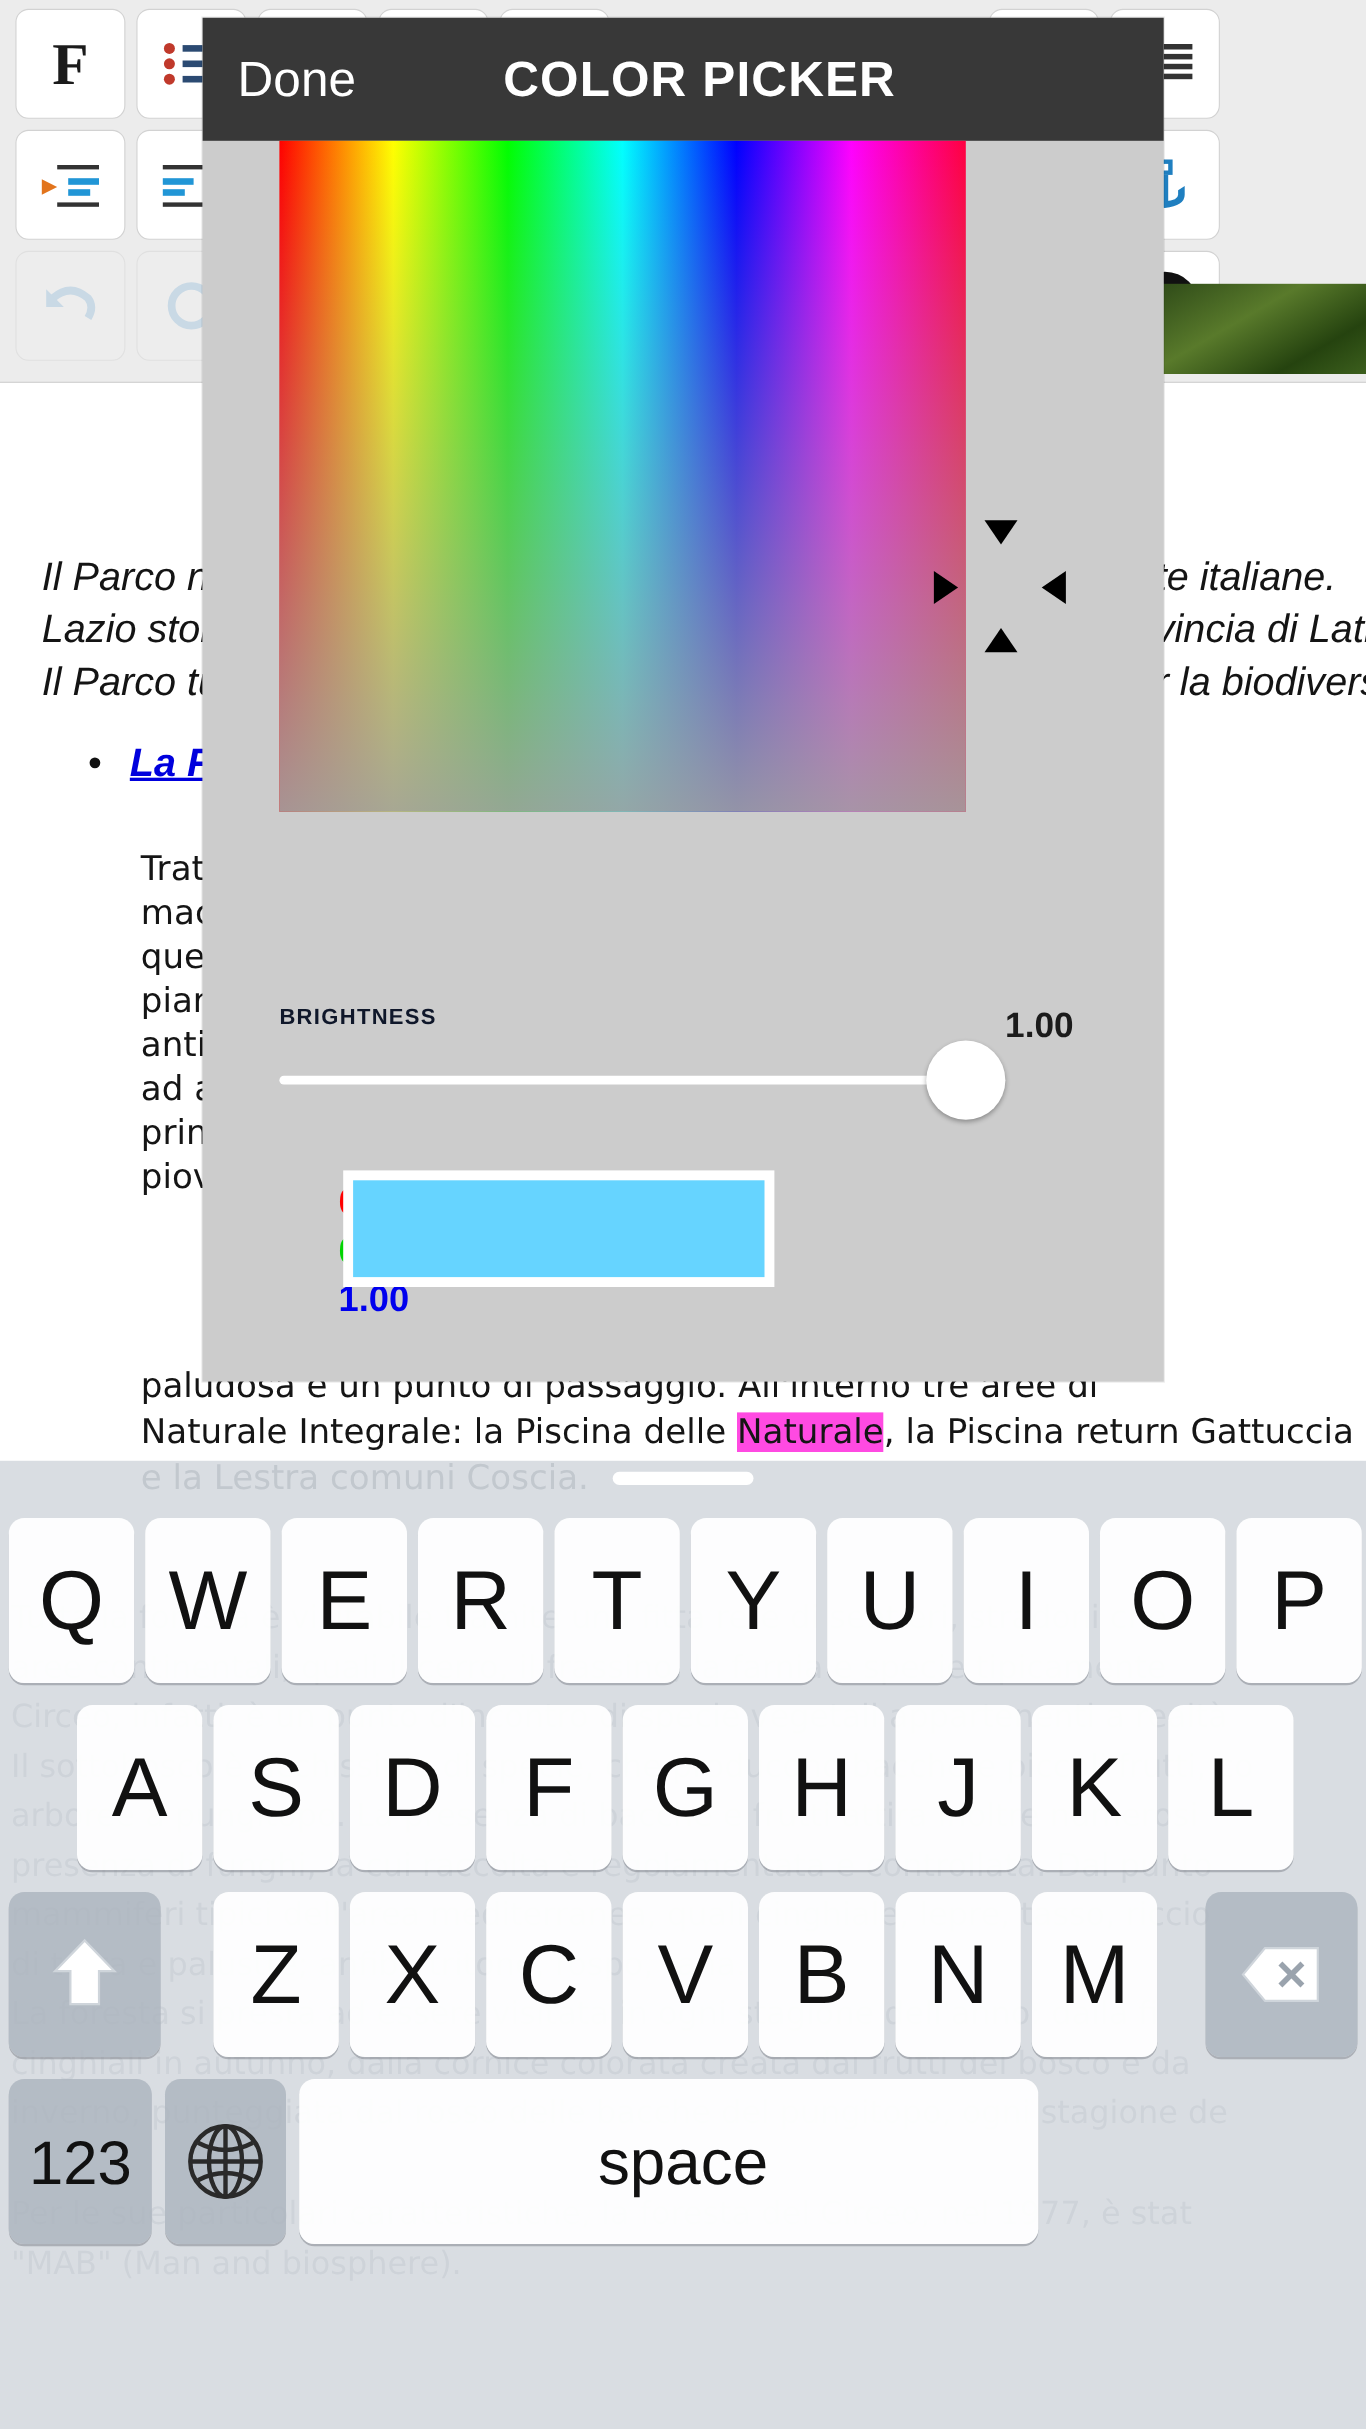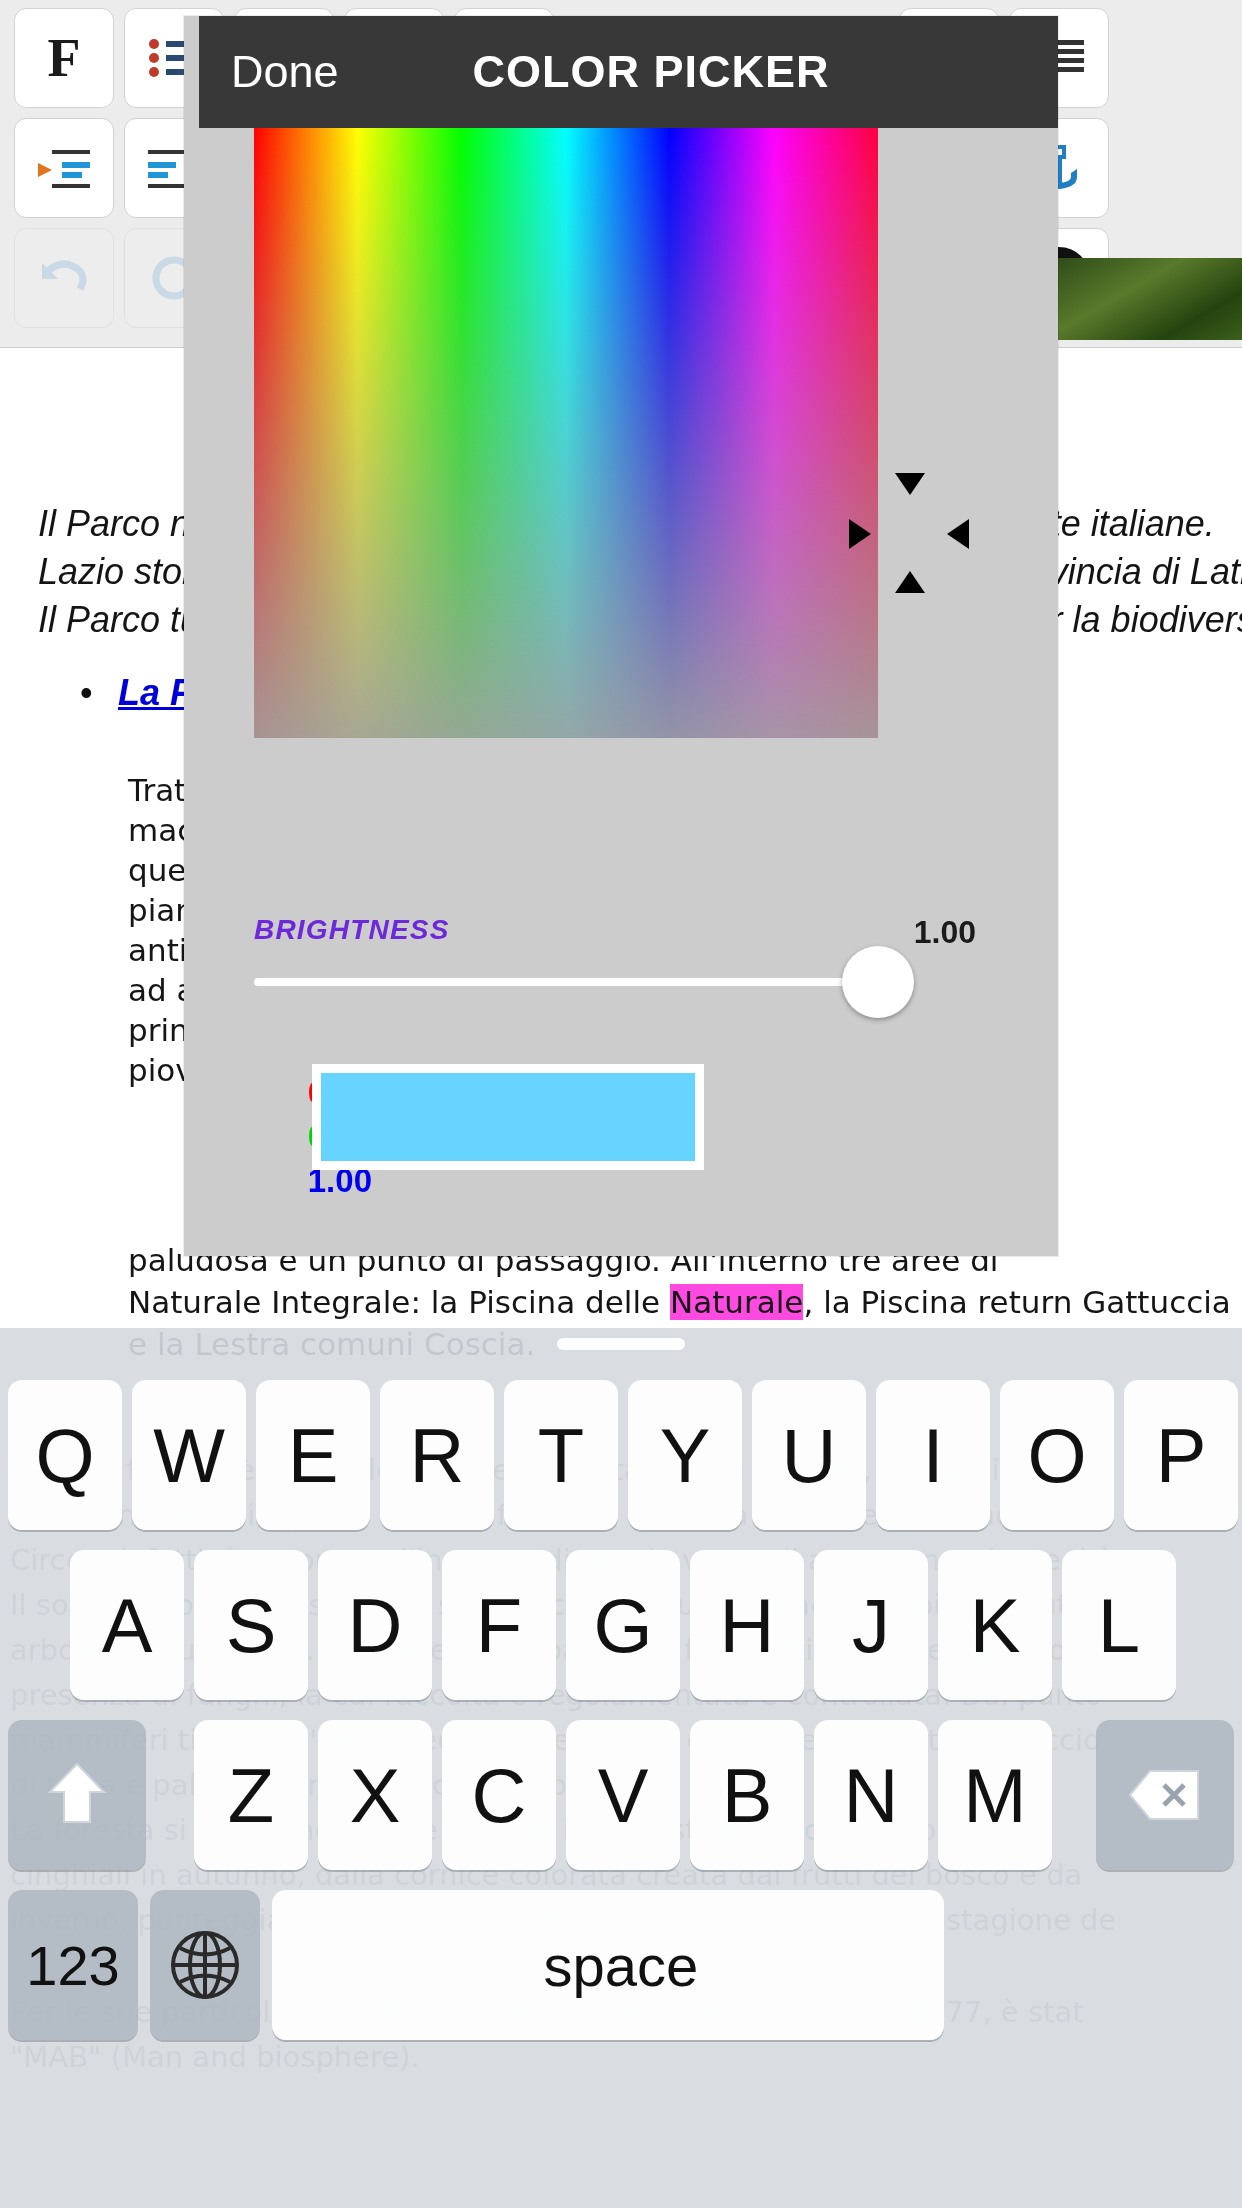--- a/index.html
+++ b/index.html
@@ -75,22 +75,22 @@
   .ch-up   { left:-14px; top:-60px; border-left:15px solid transparent;
              border-right:15px solid transparent; border-top:22px solid #000; }
   .ch-down { left:-14px; top:38px; border-left:15px solid transparent;
              border-right:15px solid transparent; border-bottom:22px solid #000; }
   .ch-left { left:-60px; top:-14px; border-top:15px solid transparent;
              border-bottom:15px solid transparent; border-left:22px solid #000; }
   .ch-right{ left:38px; top:-14px; border-top:15px solid transparent;
              border-bottom:15px solid transparent; border-right:22px solid #000; }
 
   
-  #bright-label { position:absolute; left:70px; top:898px; font-size:28px;
-                  font-weight:bold; color:#6d28d9; letter-spacing:1.2px;font-style:italic; }
+  #bright-label { position:absolute; left:70px; top:898px; font-size:20px;
+                  font-weight:bold; color:#0f172a; letter-spacing:1.2px; }
   #bright-value { position:absolute; right:82px; top:898px; font-size:32px;
                   font-weight:bold; color:#1b1b1b; }
   #bright-track { position:absolute; left:70px; top:962px; width:624px; height:8px;
                   background:#ffffff; border-radius:4px; }
   #bright-knob  { position:absolute; left:628px; top:930px; width:72px; height:72px;
                   background:#ffffff; border-radius:50%;
                   box-shadow:0 2px 5px rgba(0,0,0,.33); }
 
   
   #rgb-readout { position:absolute; left:78px; top:1055px; font-size:33px;
@@ -329,21 +329,21 @@
     <div class="faded" style="top:1763px">di terra e palustre; anfibi: tritone, rospo, rana.</div>
     <div class="faded" style="top:1808px">La foresta si presta ad essere visitata in ogni stagione dell'anno: dalla fi</div>
     <div class="faded" style="top:1853px">cinghiali in autunno, dalla cornice colorata creata dai frutti del bosco e da</div>
     <div class="faded" style="top:1898px">inverno, punteggiata dal rosso delle bacche del pungitopo, ogni stagione de</div>
     <div class="faded" style="top:1990px">Per le sue particolari caratteristiche, la foresta del Circeo, nel 1977, è stat</div>
     <div class="faded" style="top:2035px">"MAB" (Man and biosphere).</div>
   </div>
 
   <div id="picker" style="background: rgb(204, 204, 204);">
 
-    <div id="picker-header" style="background: rgb(56, 56, 56); margin-left: 15px;">
+    <div id="picker-header" style="background: rgb(56, 56, 56);">
       <div id="done-btn">Done</div>
       <div id="picker-title">COLOR PICKER</div>
     </div>
 
     <div id="gradient-wrap">
       <div id="hue-layer"></div>
       <div id="sat-layer"></div>
       <div id="crosshair">
         <span class="ch-tri ch-up"></span>
         <span class="ch-tri ch-down"></span>

